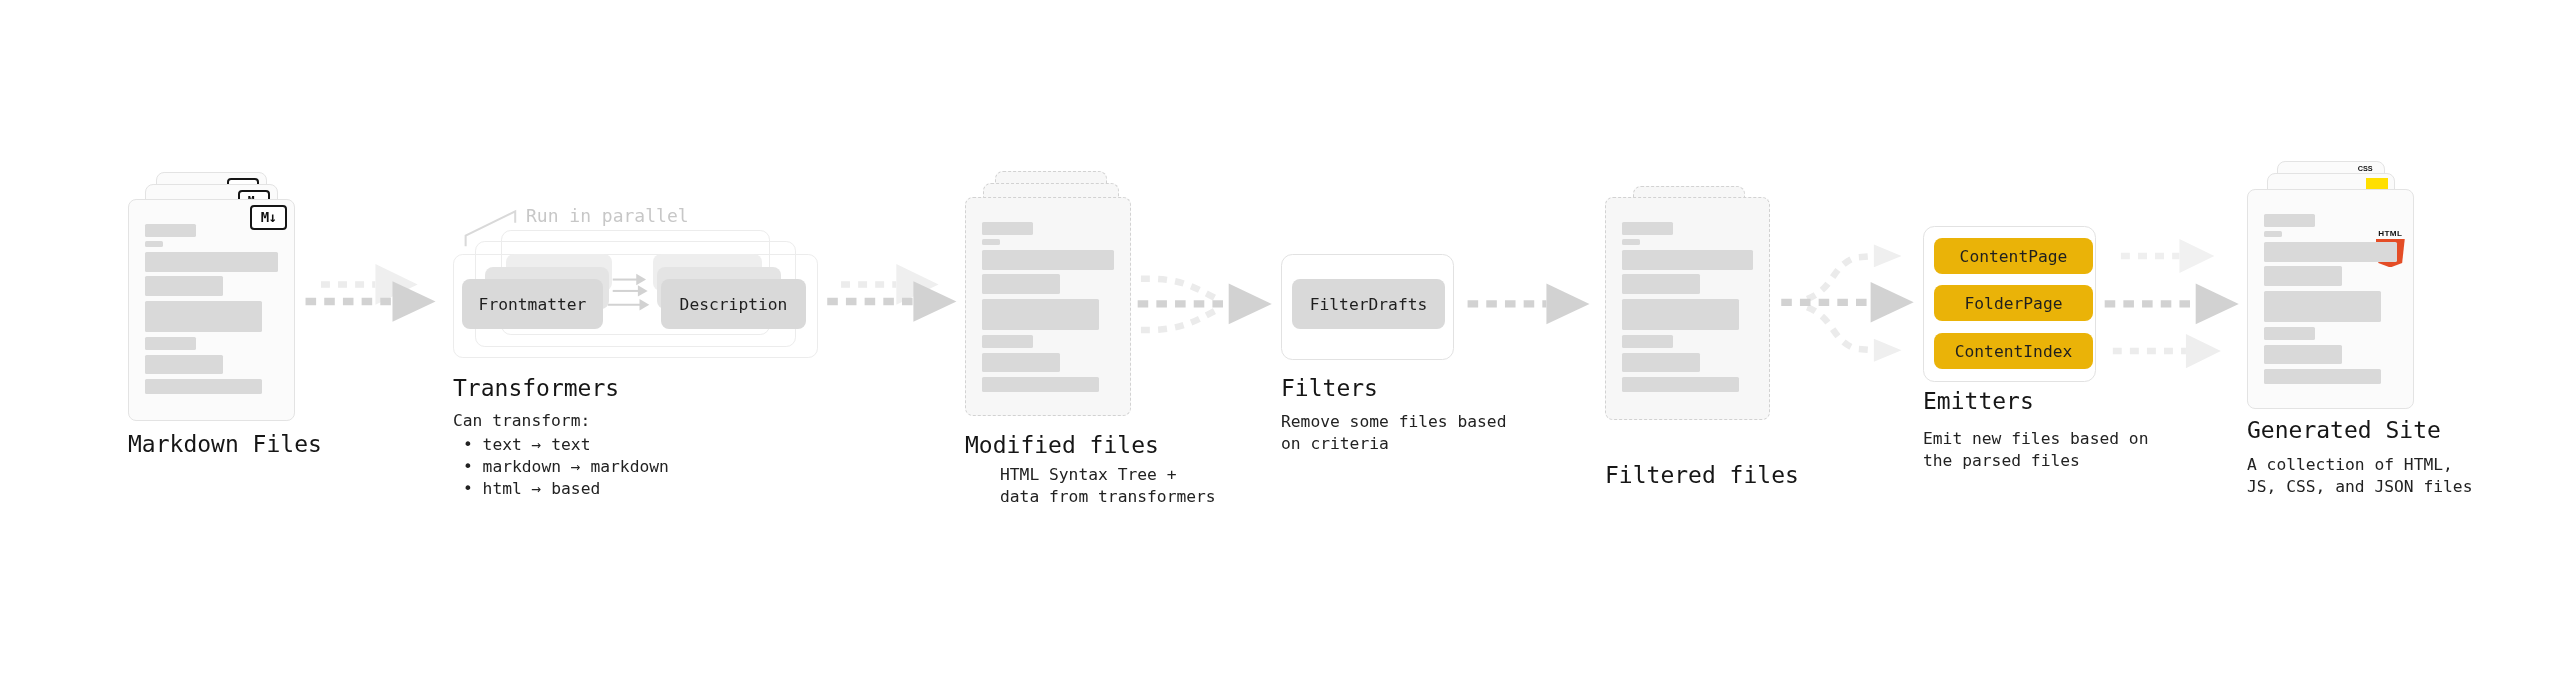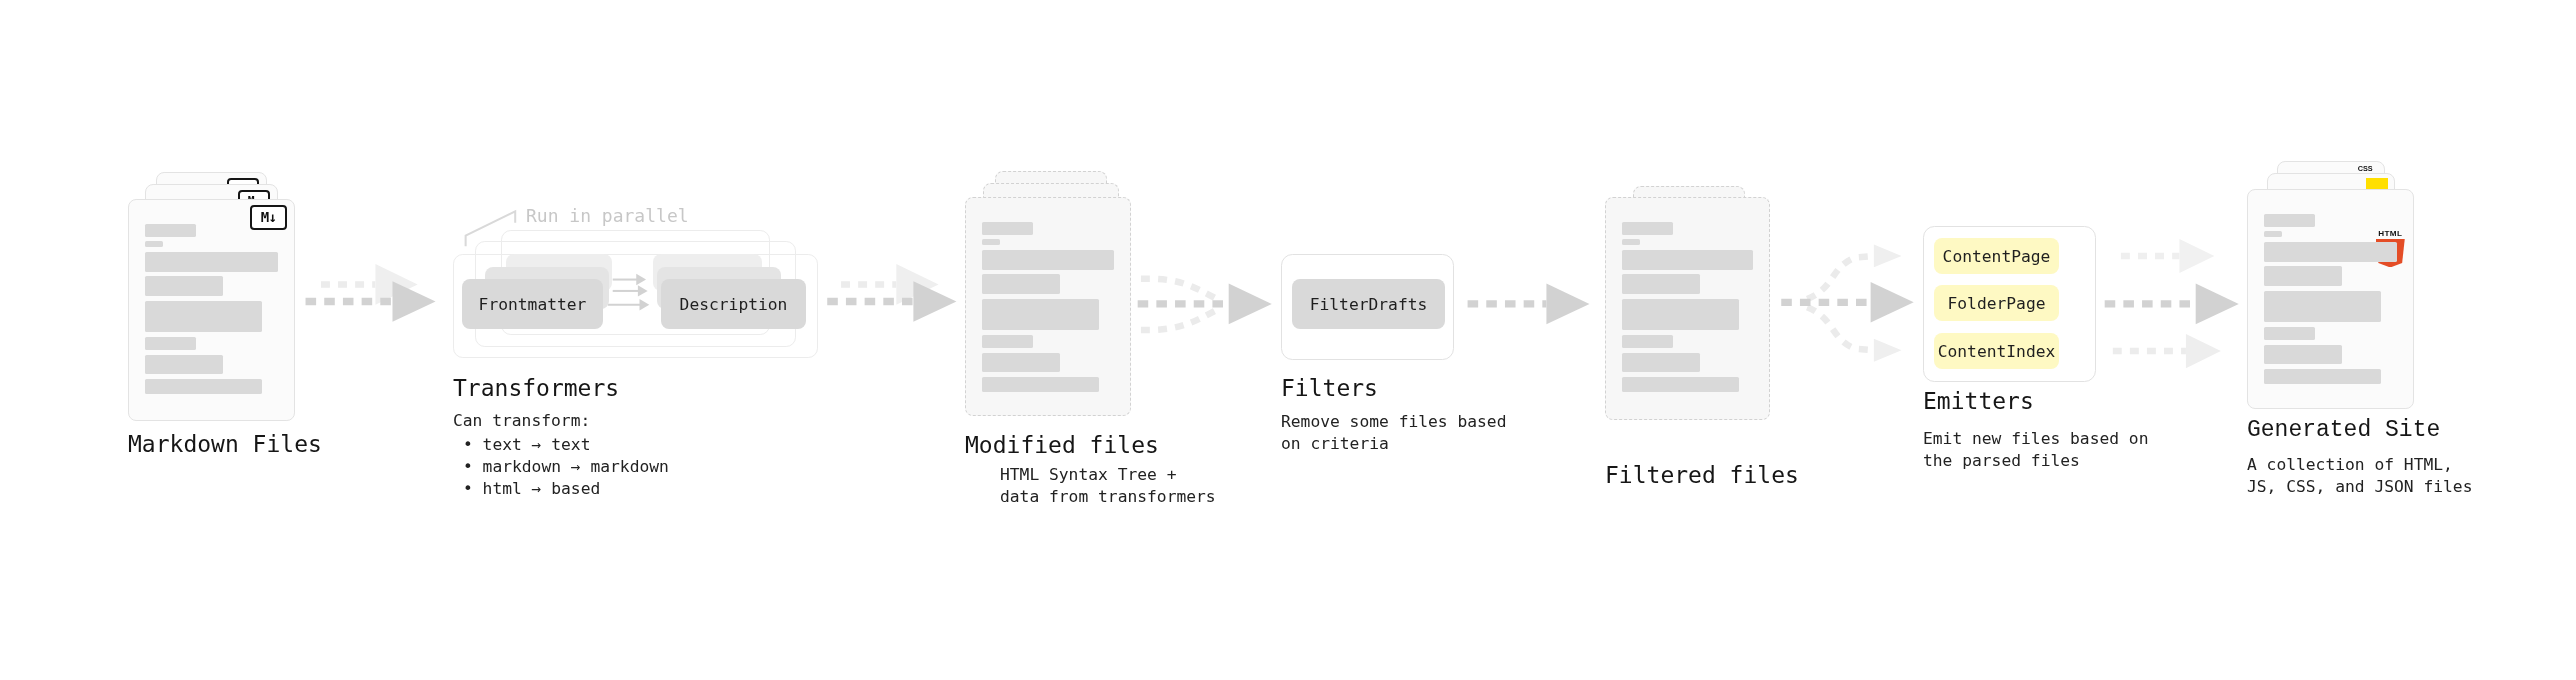--- a/index.html
+++ b/index.html
@@ -60,29 +60,29 @@
   .ds-l2{left:653px;top:254px;width:109px;height:37px;background:#eeeeee;}
   .ds-l1{left:657px;top:267px;width:124px;height:42px;background:#e4e4e4;}
   .ds-l0{left:661px;top:279px;width:145px;height:50px;background:#d9d9d9;z-index:4;}
   .parallel-label{position:absolute;left:526px;top:205px;font-size:18px;color:#c7c7c7;z-index:3;}
 
   
   .panel{position:absolute;background:#ffffff;border:1.6px solid #e2e2e2;border-radius:11.4px;z-index:2;box-sizing:border-box;}
   .filters-box{left:1281px;top:254px;width:173px;height:106px;}
   .filters-pill{left:1292px;top:279px;width:153px;height:50px;background:#d9d9d9;z-index:3;}
   .emitters-box{left:1923px;top:226px;width:173px;height:156px;}
-  .em-pill{left:1934px;width:125px;height:36px;background:#fef9c3;z-index:3;}
+  .em-pill{left:1934px;width:159px;height:36px;background:#eab308;z-index:3;}
   .em-p1{top:238px;} .em-p2{top:285px;} .em-p3{top:333px;}
 
   
   .title{position:absolute;font-size:23px;font-weight:500;color:#161616;z-index:5;white-space:nowrap;}
   .desc{position:absolute;font-size:16.3px;line-height:22px;color:#222;z-index:5;white-space:nowrap;}
   .t-md{left:128px;top:431px;} .t-tf{left:453px;top:375px;} .t-mod{left:965px;top:432px;}
   .t-flt{left:1281px;top:375px;} .t-fld{left:1605px;top:430px;margin-top:32px;} .t-em{left:1923px;top:388px;}
-  .t-gen{left:2247px;top:417px;font-family:Liberation Mono, monospace;}
+  .t-gen{left:2247px;top:417px;}
   .d-tf{left:453px;top:410px;} .d-tf-bullets{left:463px;top:434px;}
   .d-mod{left:965px;top:464px;margin-left:35px;} .d-flt{left:1281px;top:411px;}
   .d-em{left:1923px;top:428px;} .d-gen{left:2247px;top:454px;}
 </style>
 </head>
 <body>
 
 <div class="canvas">
 
   <svg class="overlay" width="2576" height="681" viewBox="0 0 3170 838">

